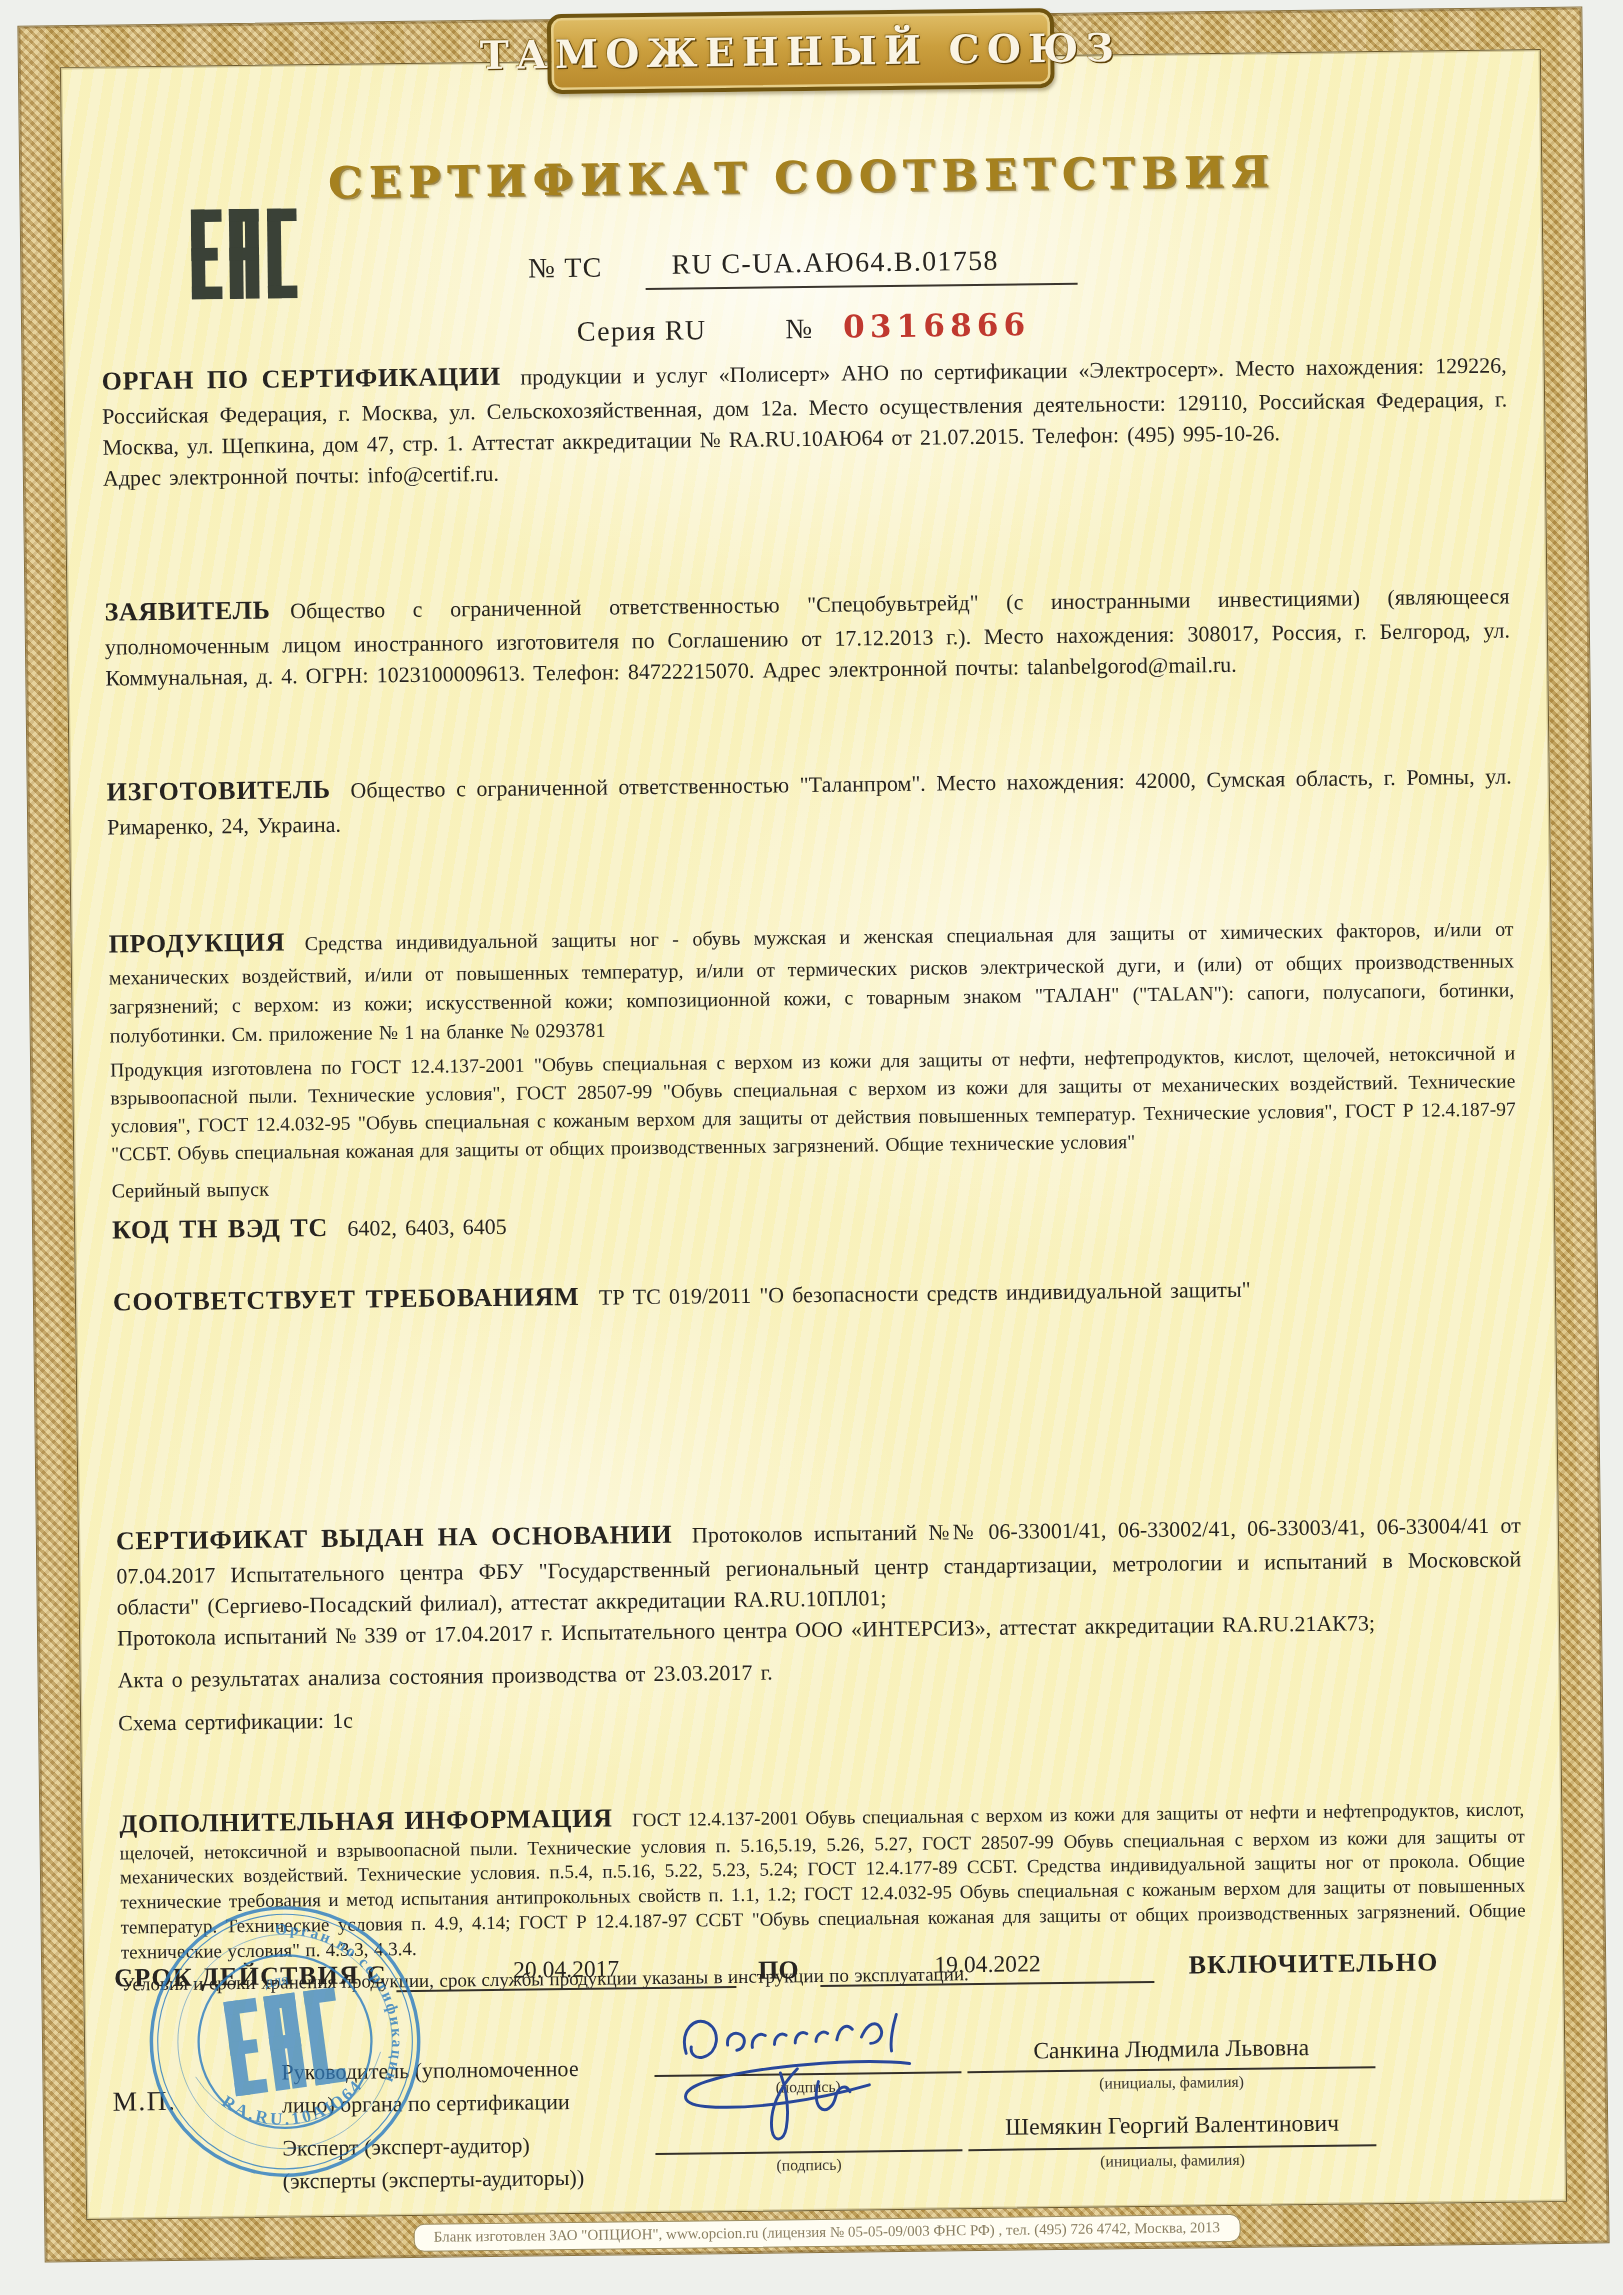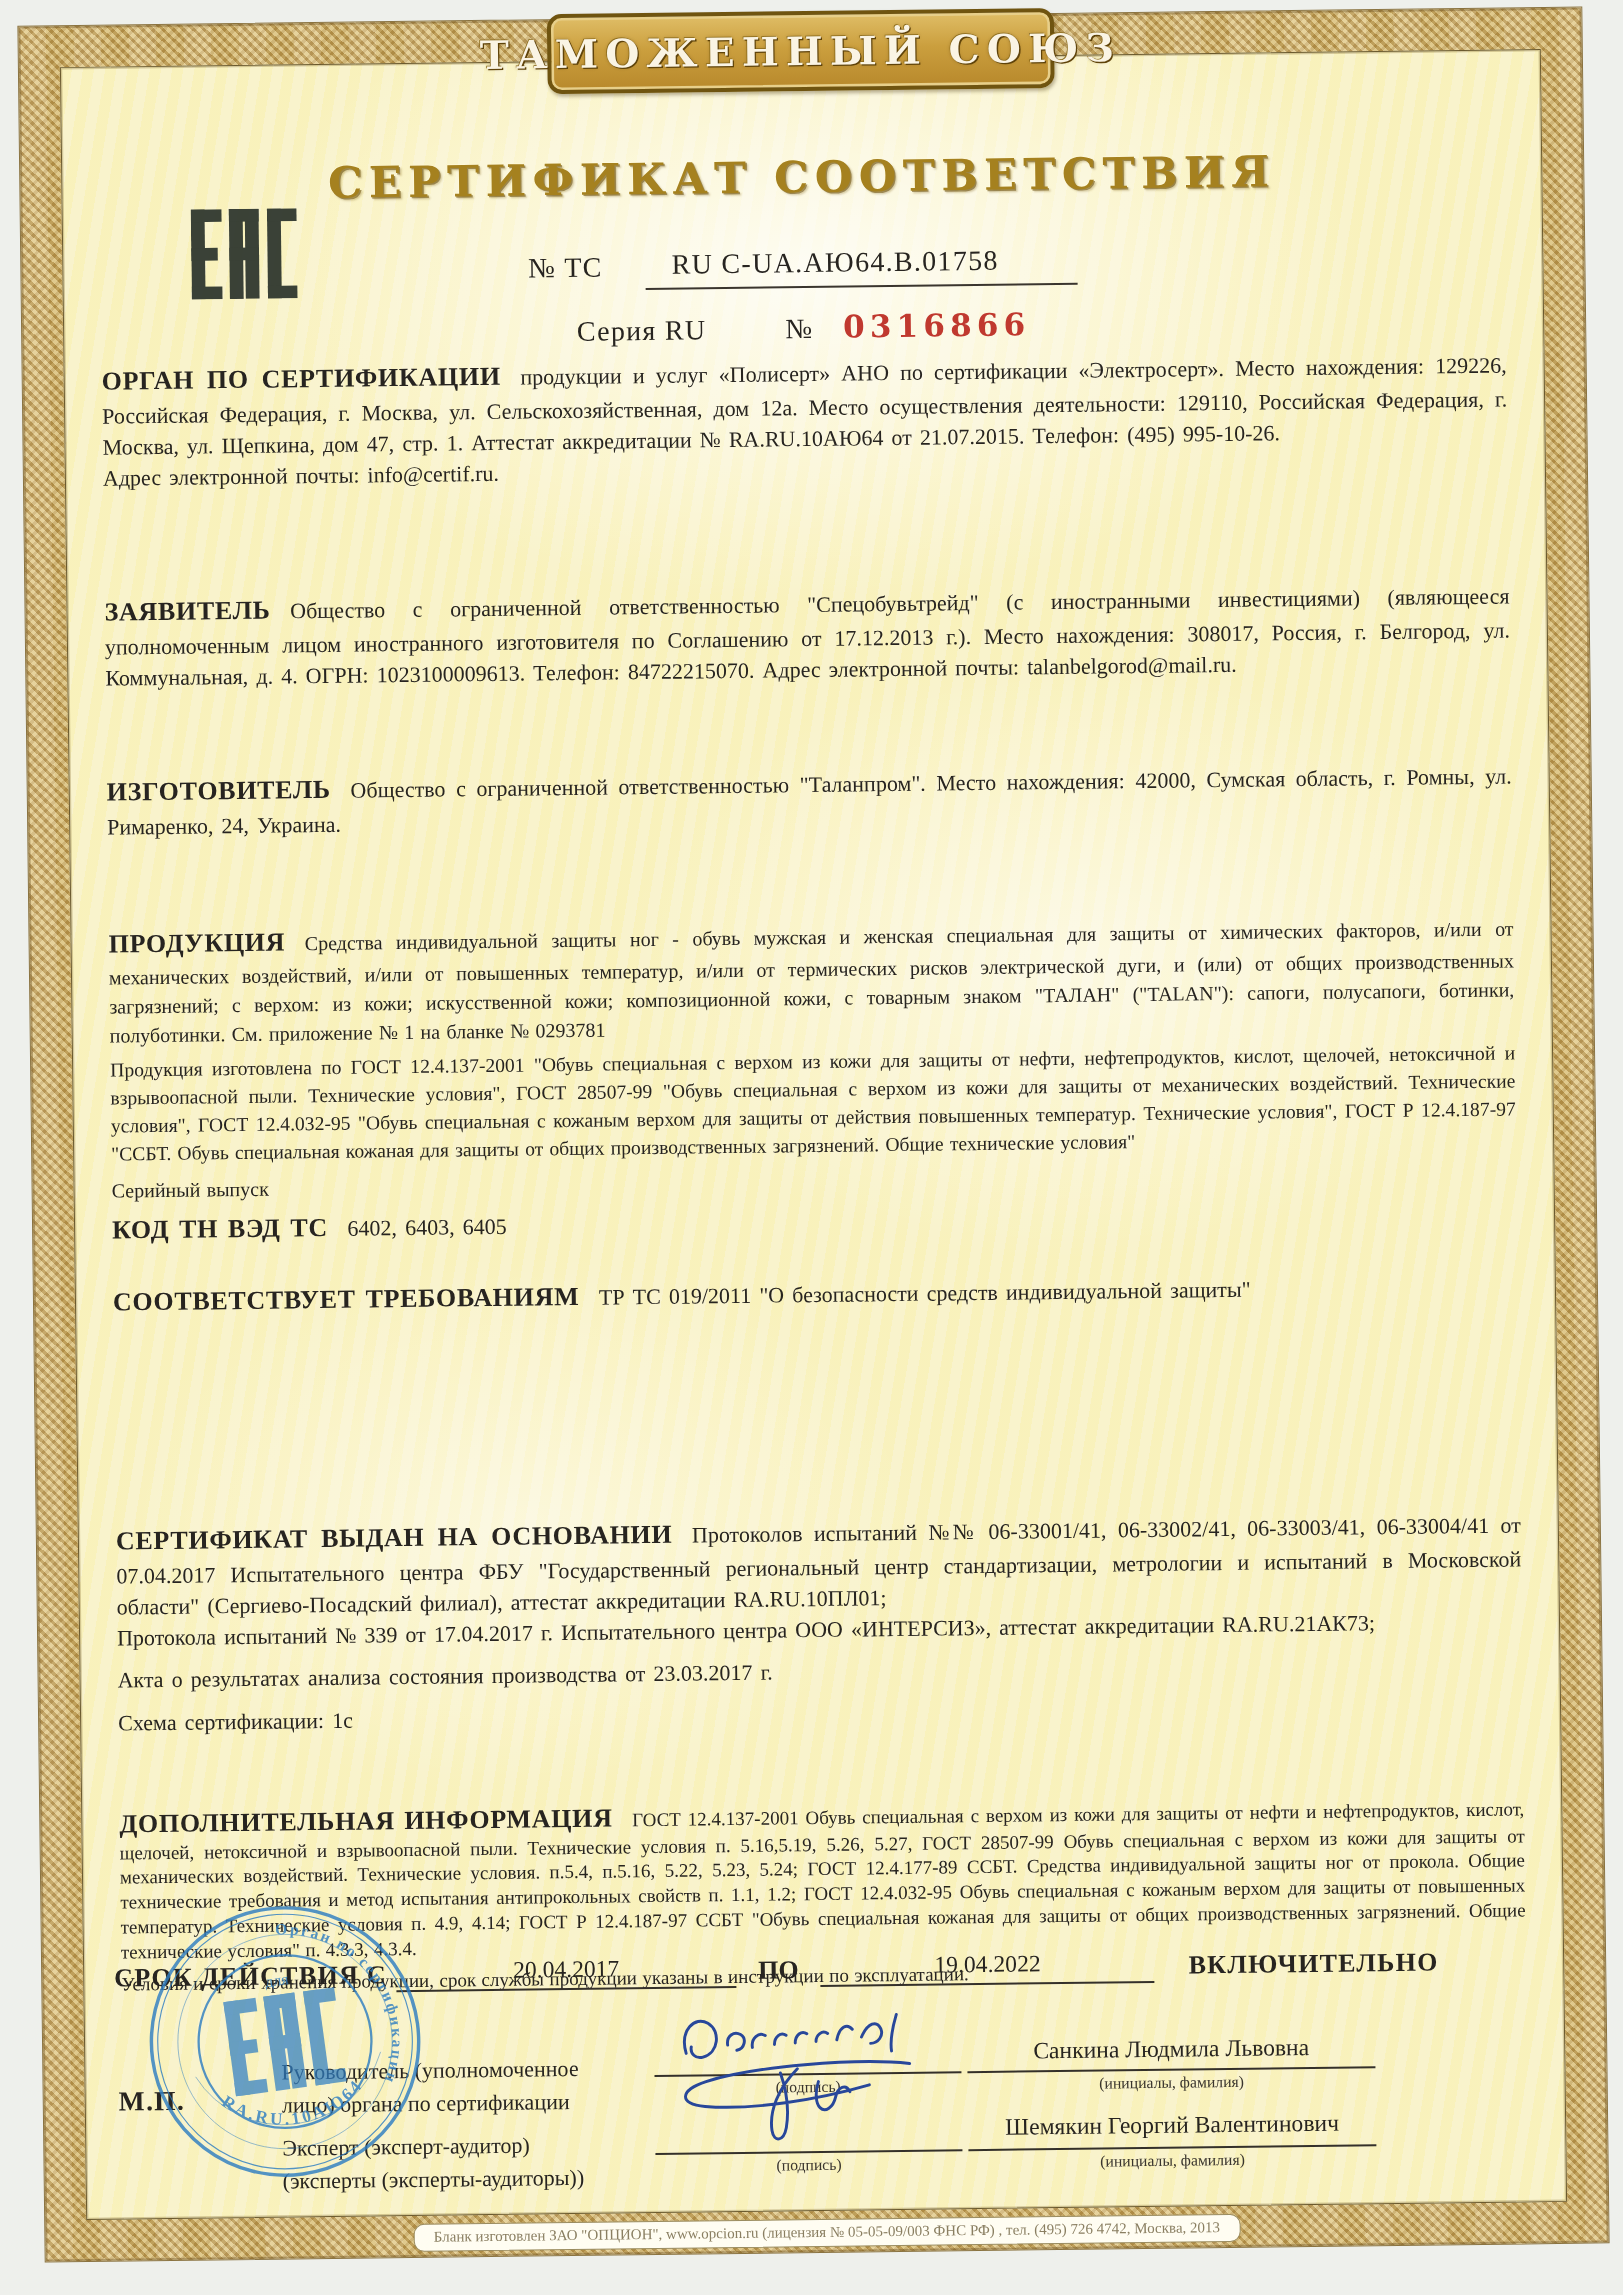--- a/index.html
+++ b/index.html
@@ -122,21 +122,21 @@
   .v-label{font-weight:bold;font-size:26px;letter-spacing:1.3px;padding-bottom:2.6px;white-space:nowrap;}
   .v-cell{
     border-bottom:2px solid #34302a;text-align:center;
     font-size:23.6px;padding-bottom:5.2px;
   }
   .v-cell.c1{width:340px;margin-left:9.2px;}
   .v-cell.c2{width:334px;}
   .v-po{font-weight:bold;font-size:26px;margin:0 22px;padding-bottom:2.6px;}
   .v-incl{font-weight:bold;font-size:26px;letter-spacing:1.3px;margin-left:34px;padding-bottom:2.6px;white-space:nowrap;}
 
-  .mp{position:absolute;left:33px;top:2018px;font-weight:bold;font-size:27.5px;letter-spacing:1.3px;z-index:2;}
+  .mp{position:absolute;left:27px;top:2018px;font-weight:normal;font-size:27.5px;letter-spacing:1.3px;z-index:2;}
 
   .role{position:absolute;left:196px;width:366px;font-size:22px;line-height:1.5;}
   #role1{top:1990px;}
   #role2{top:2066px;}
   .sigimg{position:absolute;z-index:2;}
   #sig1{left:582px;top:1946px;}
   #sig2{left:568px;top:1986px;}
   .sigline{position:absolute;border-top:2px solid #34302a;height:0;}
   #sigline1{left:569px;top:2014px;width:307px;}
   #sigline2{left:569px;top:2092px;width:307px;}

